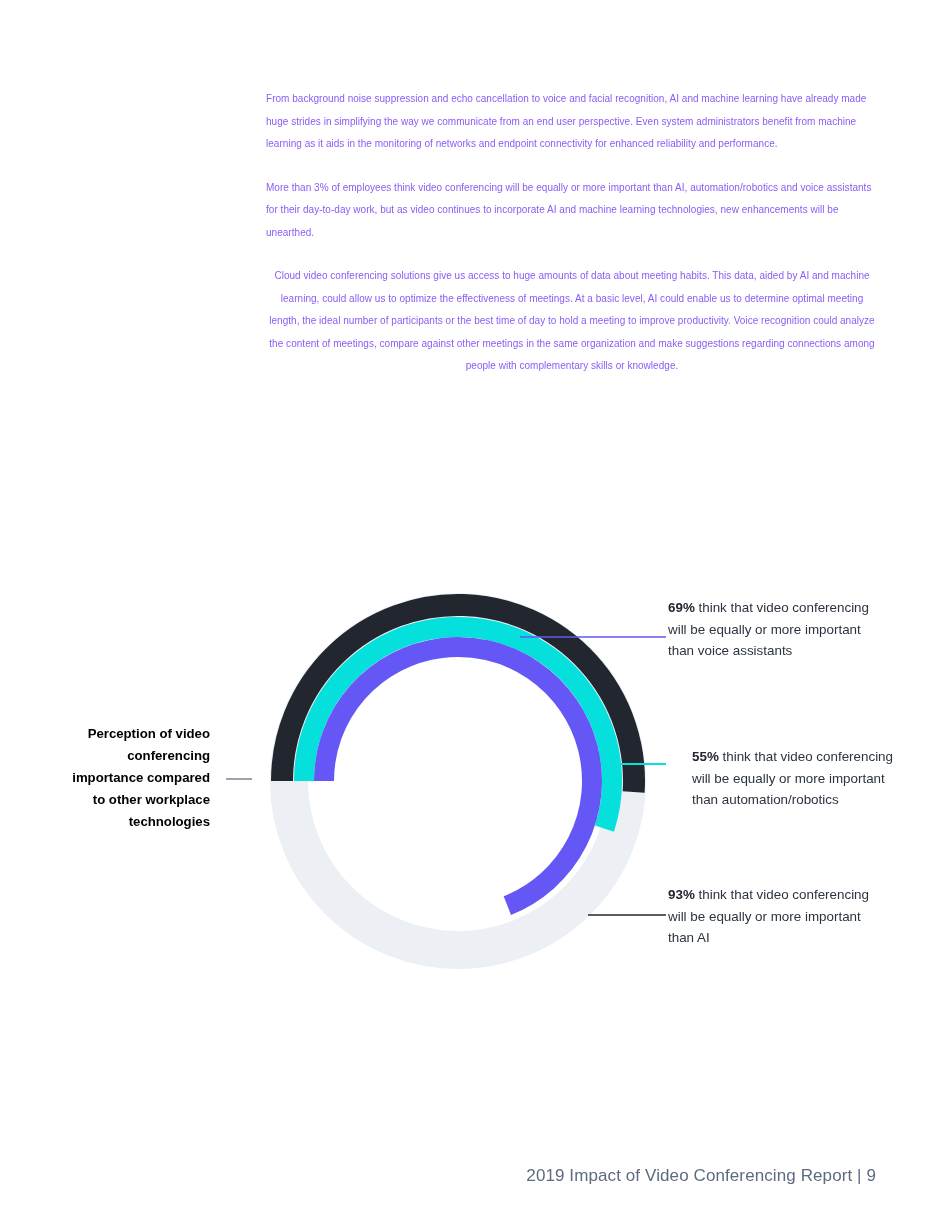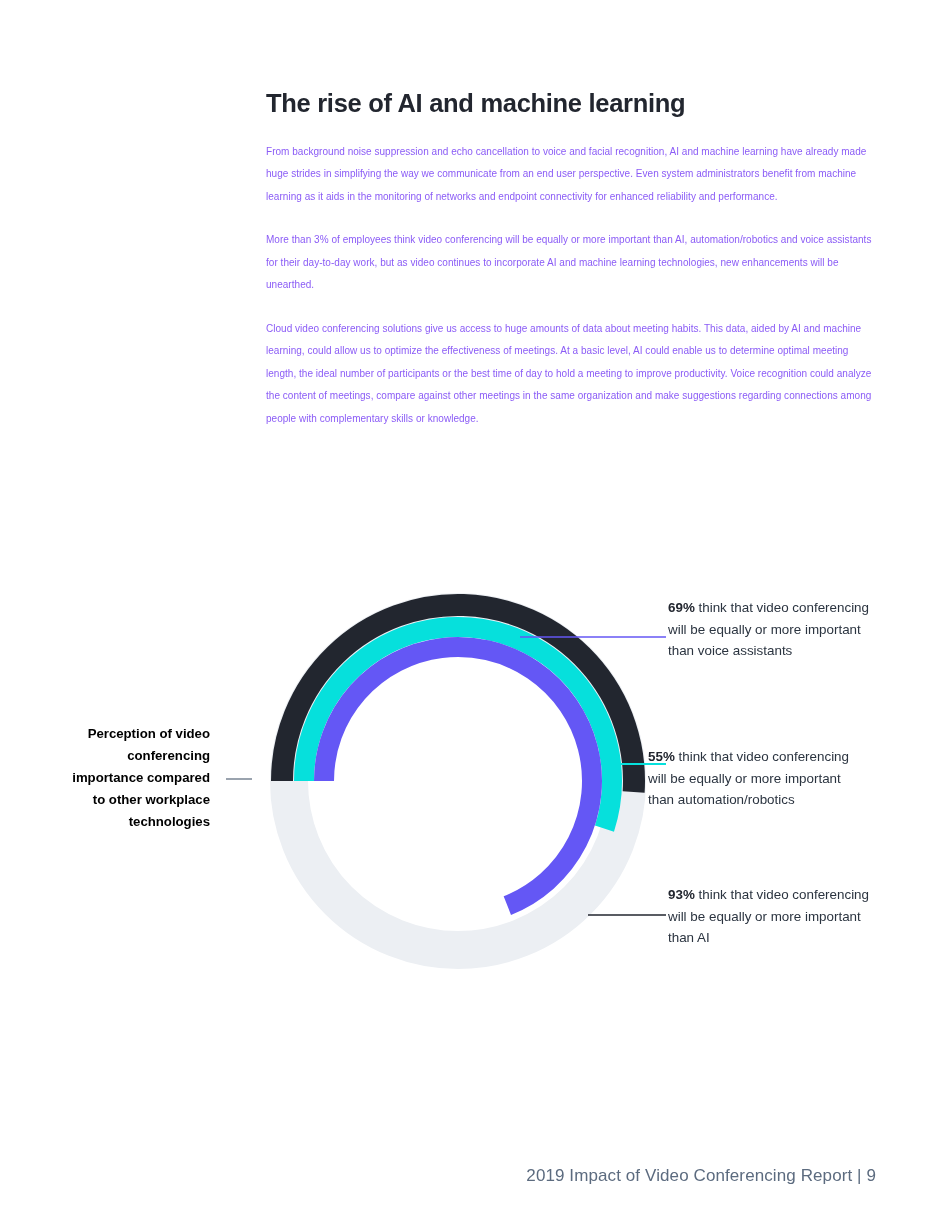--- a/index.html
+++ b/index.html
@@ -31,21 +31,21 @@
     color: #22262f;
     line-height: 1.2;
   }
   .article p {
     margin: 0 0 21px 0;
     font-size: 10px;
     line-height: 22.5px;
     color: #8b5cf6;
     letter-spacing: 0.03px;
   }
-  .article p:last-child { margin-bottom: 0; }
+  .article p:last-child { margin-bottom: 0; text-align: center; }
 
   
   .figure {
     position: absolute;
     left: 0;
     top: 575px;
     width: 932px;
     height: 410px;
   }
 
@@ -81,40 +81,39 @@
   
   .callout {
     position: absolute;
     width: 218px;
     font-size: 13.4px;
     line-height: 21.5px;
     color: #2b3440;
   }
   .callout b { font-weight: bold; color: #22262f; }
   .callout-1 { left: 668px; top: 22px; }
-  .callout-2 { left: 648px; top: 171px; }
+  .callout-2 { left: 692px; top: 171px; }
   .callout-3 { left: 668px; top: 309px; }
 
   
   .footer {
     position: absolute;
     right: 56px;
     top: 1166px;
     font-size: 17px;
     color: #5c6b7f;
     letter-spacing: 0.1px;
   }
 </style>
 </head>
 <body>
 
 <div class="page">
 
   <div class="article">
-    <h1>The rise of AI and machine learning</h1>
     <p>From background noise suppression and echo cancellation to voice and facial recognition, AI and machine learning have already made huge strides in simplifying the way we communicate from an end user perspective. Even system administrators benefit from machine learning as it aids in the monitoring of networks and endpoint connectivity for enhanced reliability and performance.</p>
     <p>More than 3% of employees think video conferencing will be equally or more important than AI, automation/robotics and voice assistants for their day-to-day work, but as video continues to incorporate AI and machine learning technologies, new enhancements will be unearthed.</p>
     <p>Cloud video conferencing solutions give us access to huge amounts of data about meeting habits. This data, aided by AI and machine learning, could allow us to optimize the effectiveness of meetings. At a basic level, AI could enable us to determine optimal meeting length, the ideal number of participants or the best time of day to hold a meeting to improve productivity. Voice recognition could analyze the content of meetings, compare against other meetings in the same organization and make suggestions regarding connections among people with complementary skills or knowledge.</p>
   </div>
 
   <div class="figure">
 
     <div class="figure-title">Perception of video conferencing importance compared to other workplace technologies</div>
     <div class="title-dash"></div>
 

